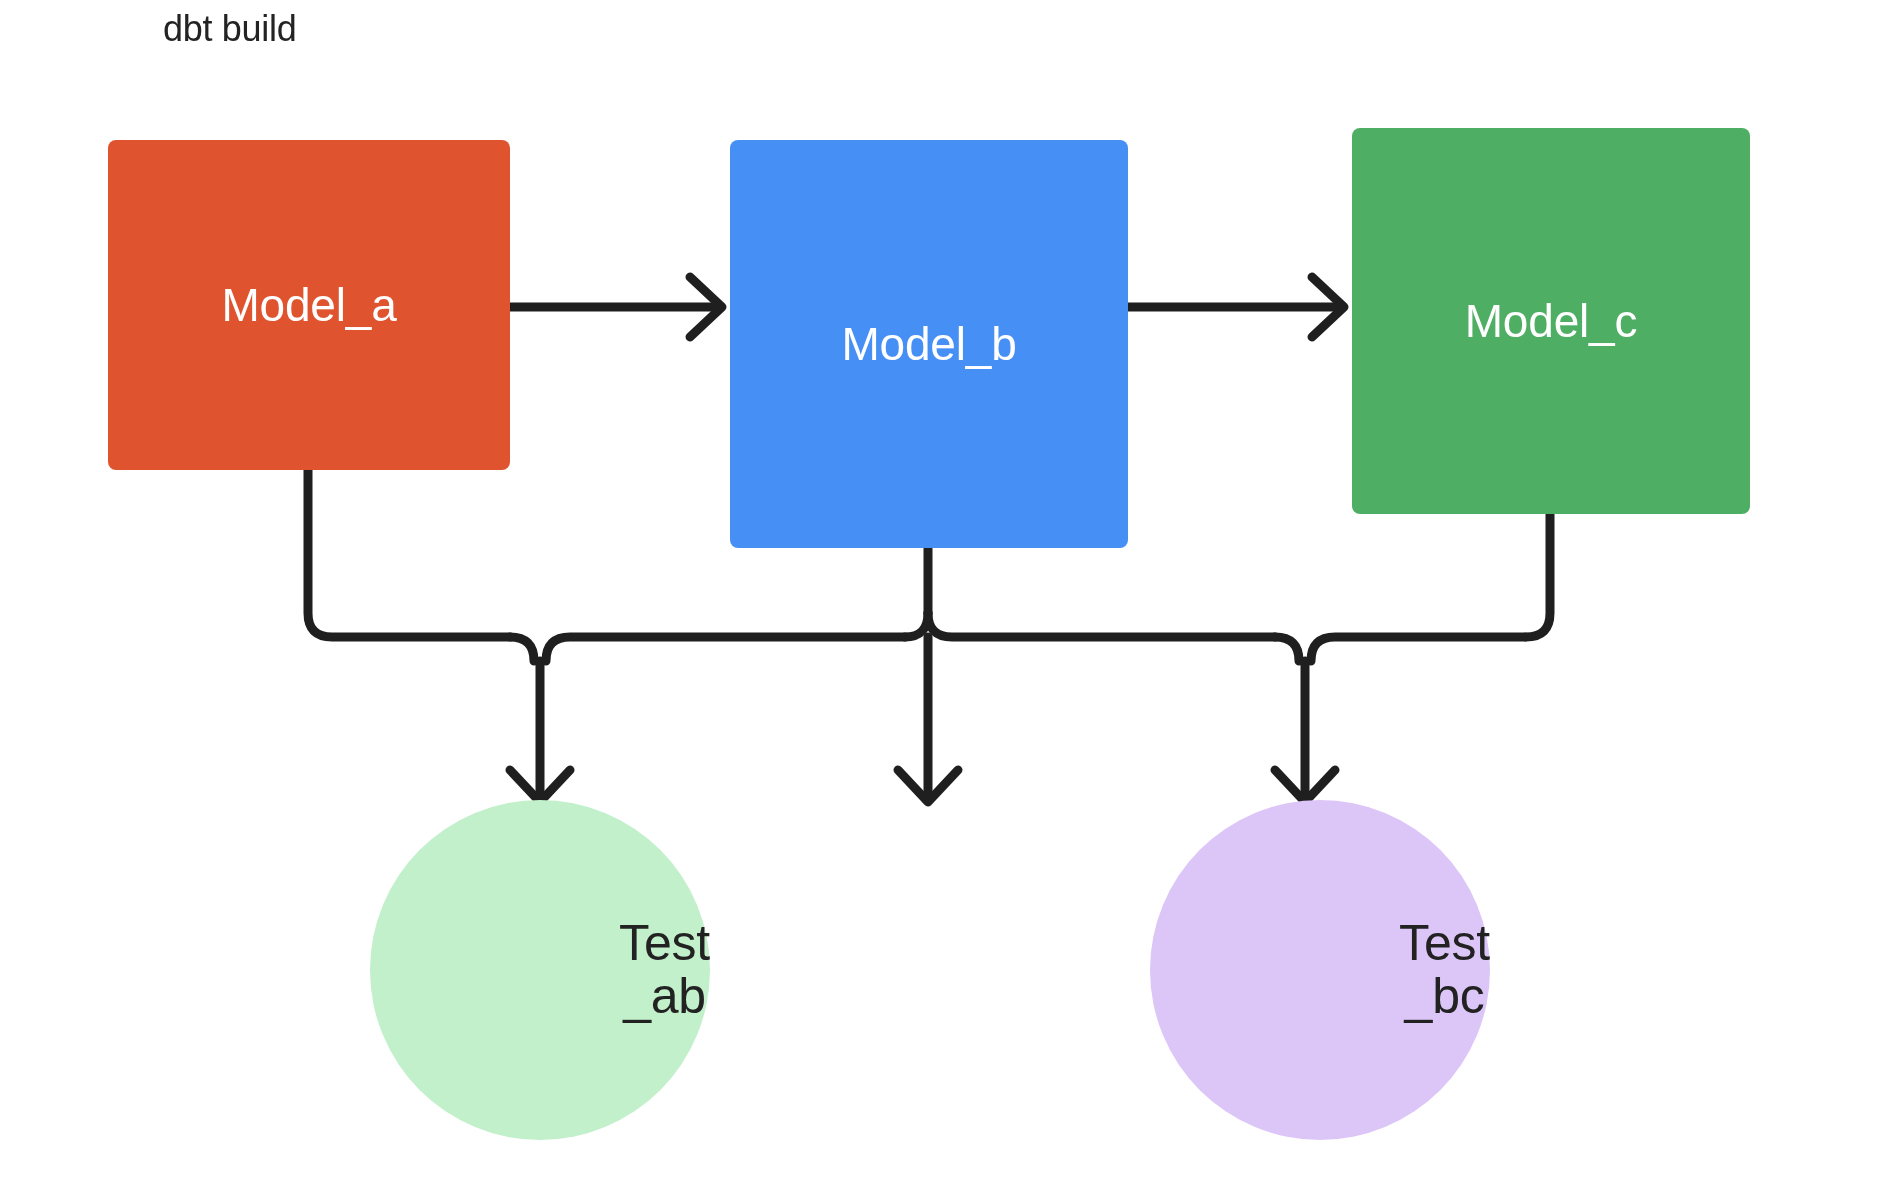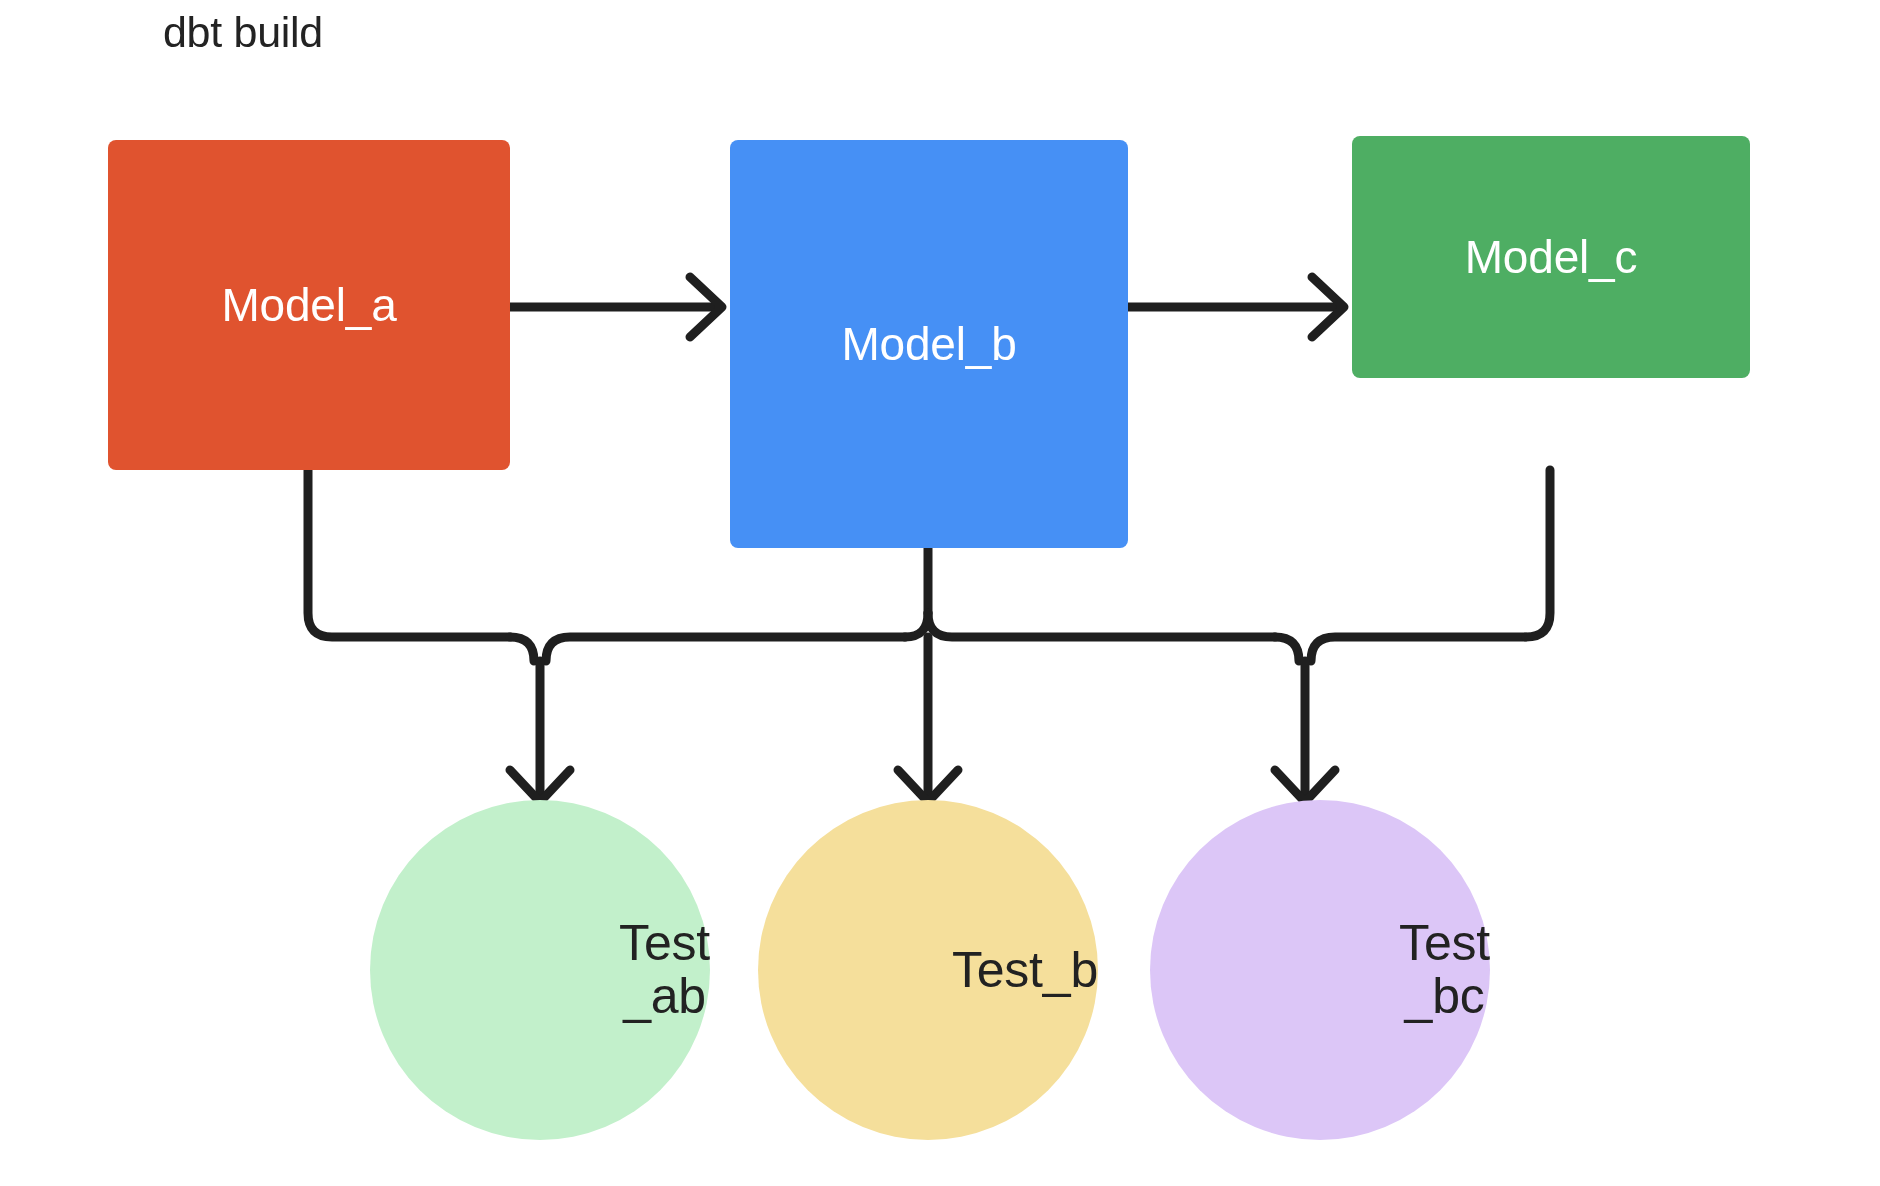--- a/index.html
+++ b/index.html
@@ -21,21 +21,21 @@
     position: absolute;
     left: 0;
     top: 0;
     width: 1880px;
     height: 1186px;
   }
   .diagram-title {
     position: absolute;
     left: 163px;
     top: 8px;
-    font-size: 43px;
+    font-size: 36px;
     line-height: 1.15;
     color: #232323;
     letter-spacing: -0.3px;
     white-space: nowrap;
   }
   .node-box {
     position: absolute;
     border-radius: 8px;
     display: flex;
     align-items: center;
@@ -108,31 +108,28 @@
   </svg>
 
   <div class="node-box" style="left:108px; top:140px; width:402px; height:330px; background:#e0532f;">
     <span class="node-label">Model_a</span>
   </div>
 
   <div class="node-box" style="left:730px; top:140px; width:398px; height:408px; background:#4690f5;">
     <span class="node-label">Model_b</span>
   </div>
 
-  <div class="node-box" style="left:1352px; top:136px; width:398px; height:242px; background:#4eae63;">
+  <div class="node-box" style="left:1352px; top:128px; width:398px; height:386px; background:#4eae63;">
     <span class="node-label">Model_c</span>
   </div>
 
   <div class="node-circle" style="left:370px; top:800px; width:340px; height:340px; background:#c2f0cb;">
     <span class="node-label two-line">Test
 _ab</span>
   </div>
 
-  <div class="node-circle" style="left:758px; top:800px; width:340px; height:340px; background:#f5df9b;">
-    <span class="node-label">Test_b</span>
-  </div>
 
   <div class="node-circle" style="left:1150px; top:800px; width:340px; height:340px; background:#dcc6f7;">
     <span class="node-label two-line">Test
 _bc</span>
   </div>
 
 </div>
 
 </body></html>

